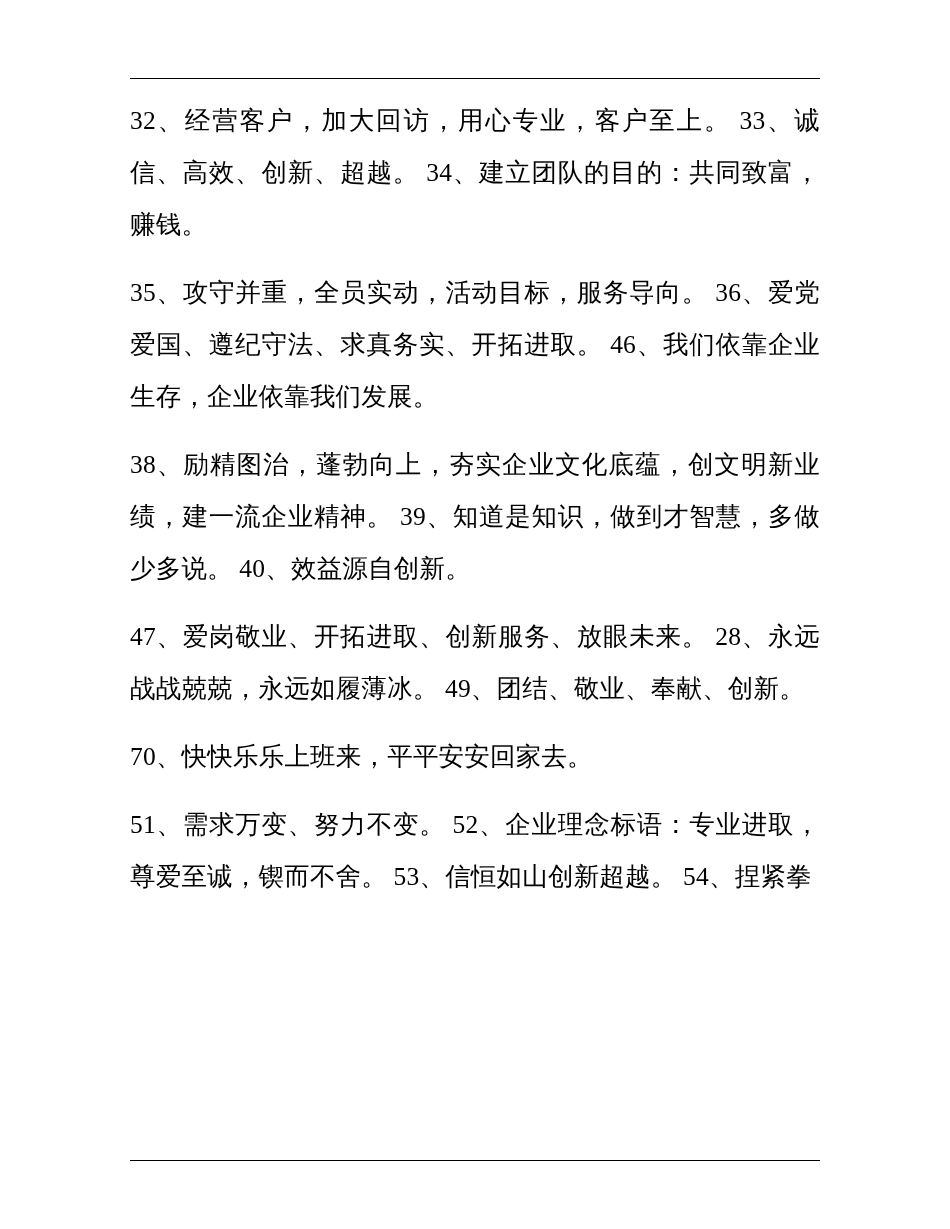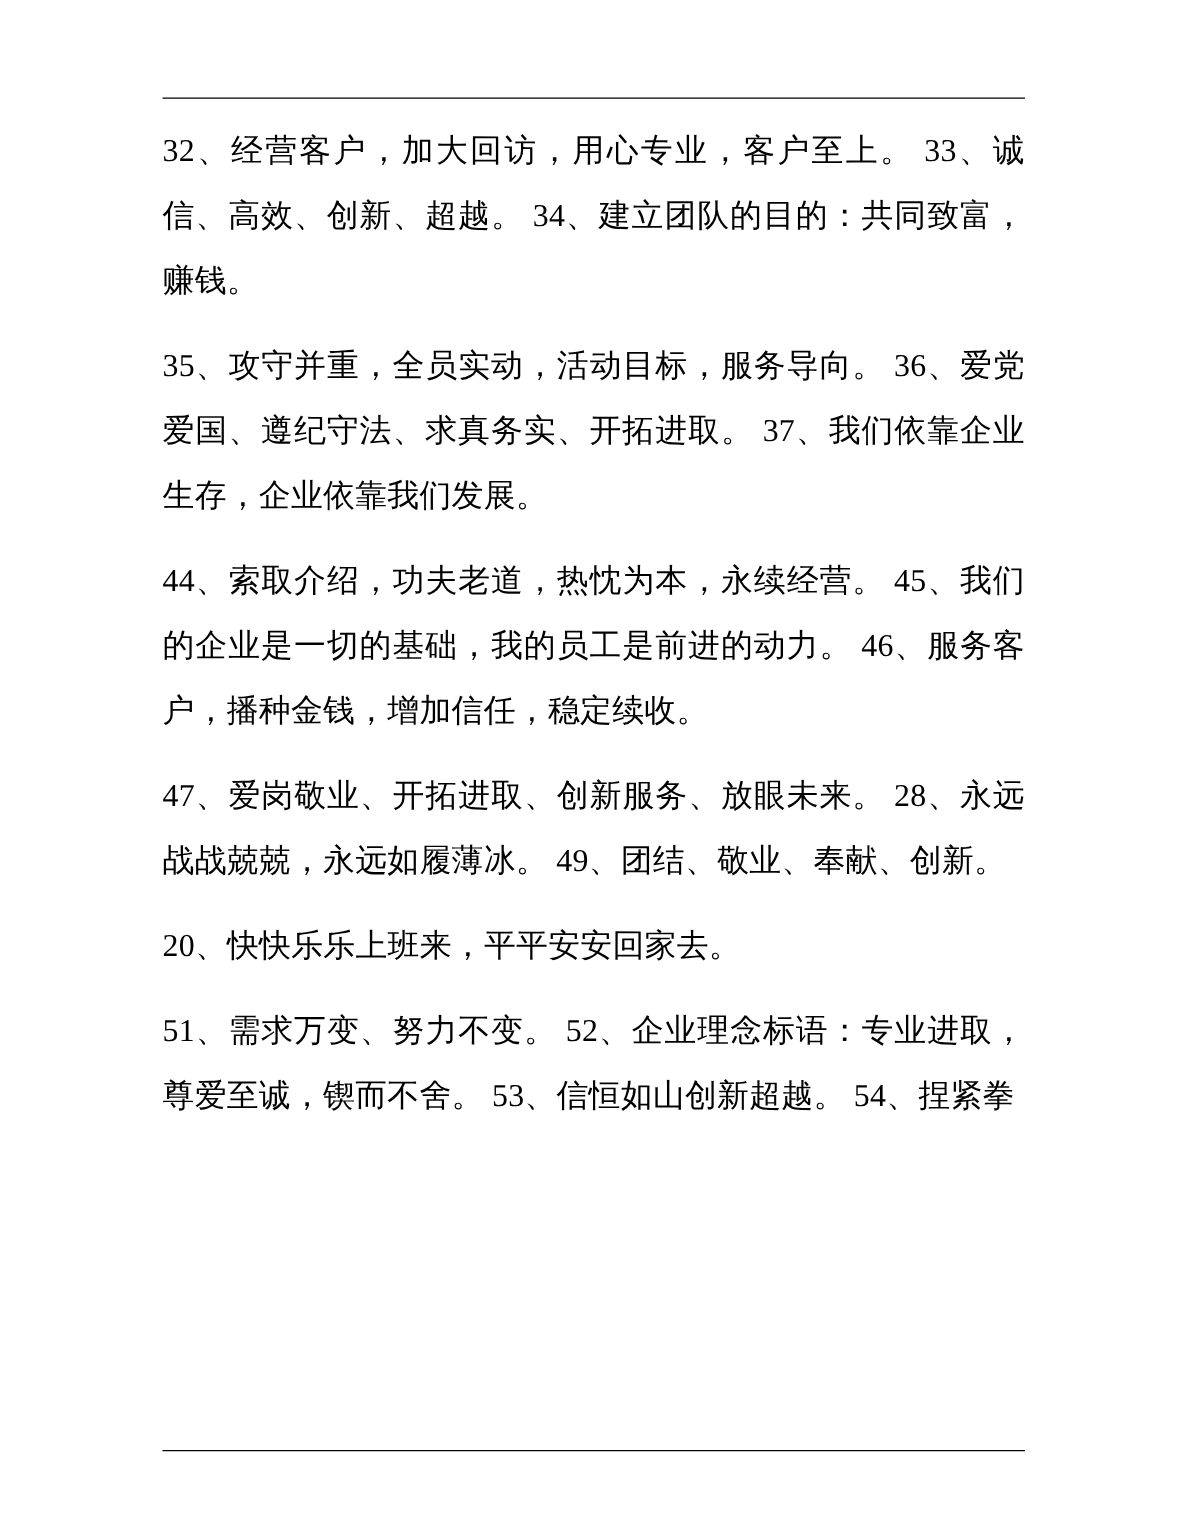--- a/index.html
+++ b/index.html
@@ -51,22 +51,22 @@
 </style>
 </head>
 <body>
 
 <div class="page">
 
   <div class="rule rule-top"></div>
 
   <div class="content">
     <p class="para">32、经营客户，加大回访，用心专业，客户至上。 33、诚信、高效、创新、超越。 34、建立团队的目的：共同致富，赚钱。</p>
-    <p class="para">35、攻守并重，全员实动，活动目标，服务导向。 36、爱党爱国、遵纪守法、求真务实、开拓进取。 37、我们依靠企业生存，企业依靠我们发展。</p>
-    <p class="para">44、索取介绍，功夫老道，热忱为本，永续经营。 45、我们的企业是一切的基础，我的员工是前进的动力。 46、服务客户，播种金钱，增加信任，稳定续收。</p>
+    <p class="para">35、攻守并重，全员实动，活动目标，服务导向。 36、爱党爱国、遵纪守法、求真务实、开拓进取。 46、我们依靠企业生存，企业依靠我们发展。</p>
+    <p class="para">38、励精图治，蓬勃向上，夯实企业文化底蕴，创文明新业绩，建一流企业精神。 39、知道是知识，做到才智慧，多做少多说。 40、效益源自创新。</p>
     <p class="para">47、爱岗敬业、开拓进取、创新服务、放眼未来。 28、永远战战兢兢，永远如履薄冰。 49、团结、敬业、奉献、创新。</p>
-    <p class="para">20、快快乐乐上班来，平平安安回家去。</p>
+    <p class="para">70、快快乐乐上班来，平平安安回家去。</p>
     <p class="para">51、需求万变、努力不变。 52、企业理念标语：专业进取，尊爱至诚，锲而不舍。 53、信恒如山创新超越。 54、捏紧拳</p>
   </div>
 
   <div class="rule rule-bottom"></div>
 
 </div>
 
 </body></html>

